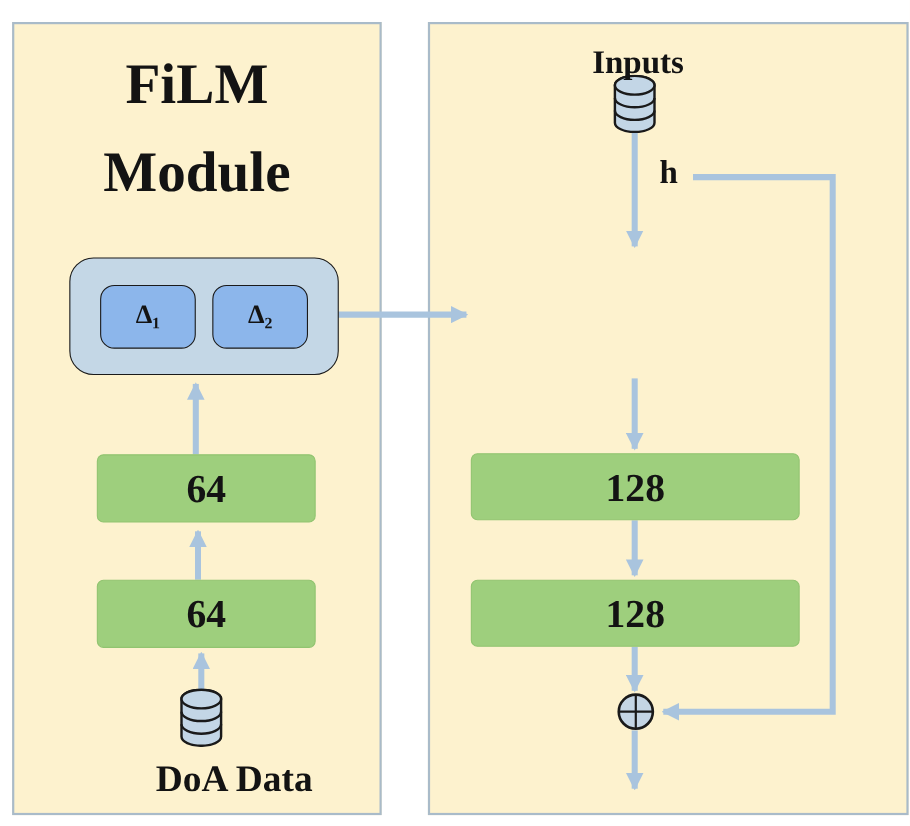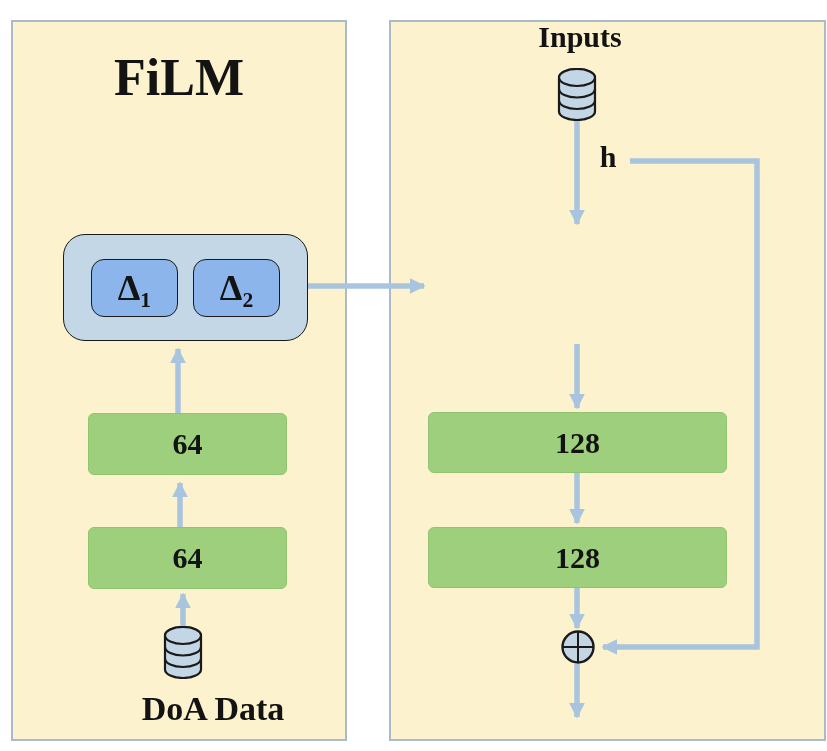--- a/index.html
+++ b/index.html
@@ -26,37 +26,37 @@
     font-size:52px;line-height:80px;z-index:3;
   }
   .delta-container{
     left:63px;top:234px;width:245px;height:107px;border-radius:22px;
     background:var(--delta-container-bg);border:1.5px solid var(--box-border);
     display:flex;gap:15px;align-items:center;justify-content:center;
   }
   .delta-box{
     width:87px;height:58px;border-radius:13px;background:var(--delta-box-bg);
     border:1.5px solid var(--box-border);display:flex;align-items:center;justify-content:center;
-    font-size:36px;box-sizing:border-box;
+    font-size:24px;box-sizing:border-box;
   }
   .green-box{
     background:var(--green-box-bg);border:1px solid var(--green-box-border);
-    border-radius:6px;font-size:30px;
+    border-radius:6px;font-size:36px;
   }
   #film-layer1{left:88px;top:527px;width:199px;height:62px;}
   #film-layer2{left:88px;top:413px;width:199px;height:62px;}
   #main-layer1{left:428px;top:412px;width:299px;height:61px;}
   #main-layer2{left:428px;top:527px;width:299px;height:61px;}
   .equation-box{
     left:427px;top:227px;width:300px;height:117px;border-radius:28px;
     background:var(--equation-box-bg);font-size:33px;
   }
   .label{position:absolute;z-index:3;text-align:center;}
   #doa-label{left:11px;top:690px;width:336px;font-size:34px;padding-left:34px;}
-  #inputs-label{left:480px;top:20px;width:200px;font-size:30px;}
+  #inputs-label{left:480px;top:40px;width:200px;font-size:30px;}
   #h-label{left:590px;top:140px;width:36px;font-size:30px;}
   .icon{position:absolute;z-index:2;}
   #db-left{left:163px;top:626px;}
   #db-right{left:557px;top:68px;}
   #sum-node{left:560px;top:629px;}
   .cyl-outline{stroke:var(--box-border);stroke-width:2.2;}
   .cyl-fill{fill:var(--cylinder-fill);}
 </style>
 </head>
 <body>
@@ -79,20 +79,21 @@
     <path class="shaft" d="M577,120 L577,224" marker-end="url(#ah)"></path>
     <path class="shaft" d="M630,161 L757,161 L757,647 L603,647" marker-end="url(#ah)"></path>
     <path class="shaft" d="M577,344 L577,408" marker-end="url(#ah)"></path>
     <path class="shaft" d="M577,473 L577,523" marker-end="url(#ah)"></path>
     <path class="shaft" d="M577,588 L577,628" marker-end="url(#ah)"></path>
     <path class="shaft" d="M577,664 L577,717" marker-end="url(#ah)"></path>
   </svg>
 
   <div class="film-title">
     <div>FiLM</div>
+    <div>Module</div>
   </div>
 
   <div class="box delta-container">
     <div class="delta-box">
       <span>Δ₁</span>
     </div>
     <div class="delta-box">
       <span>Δ₂</span>
     </div>
   </div>

